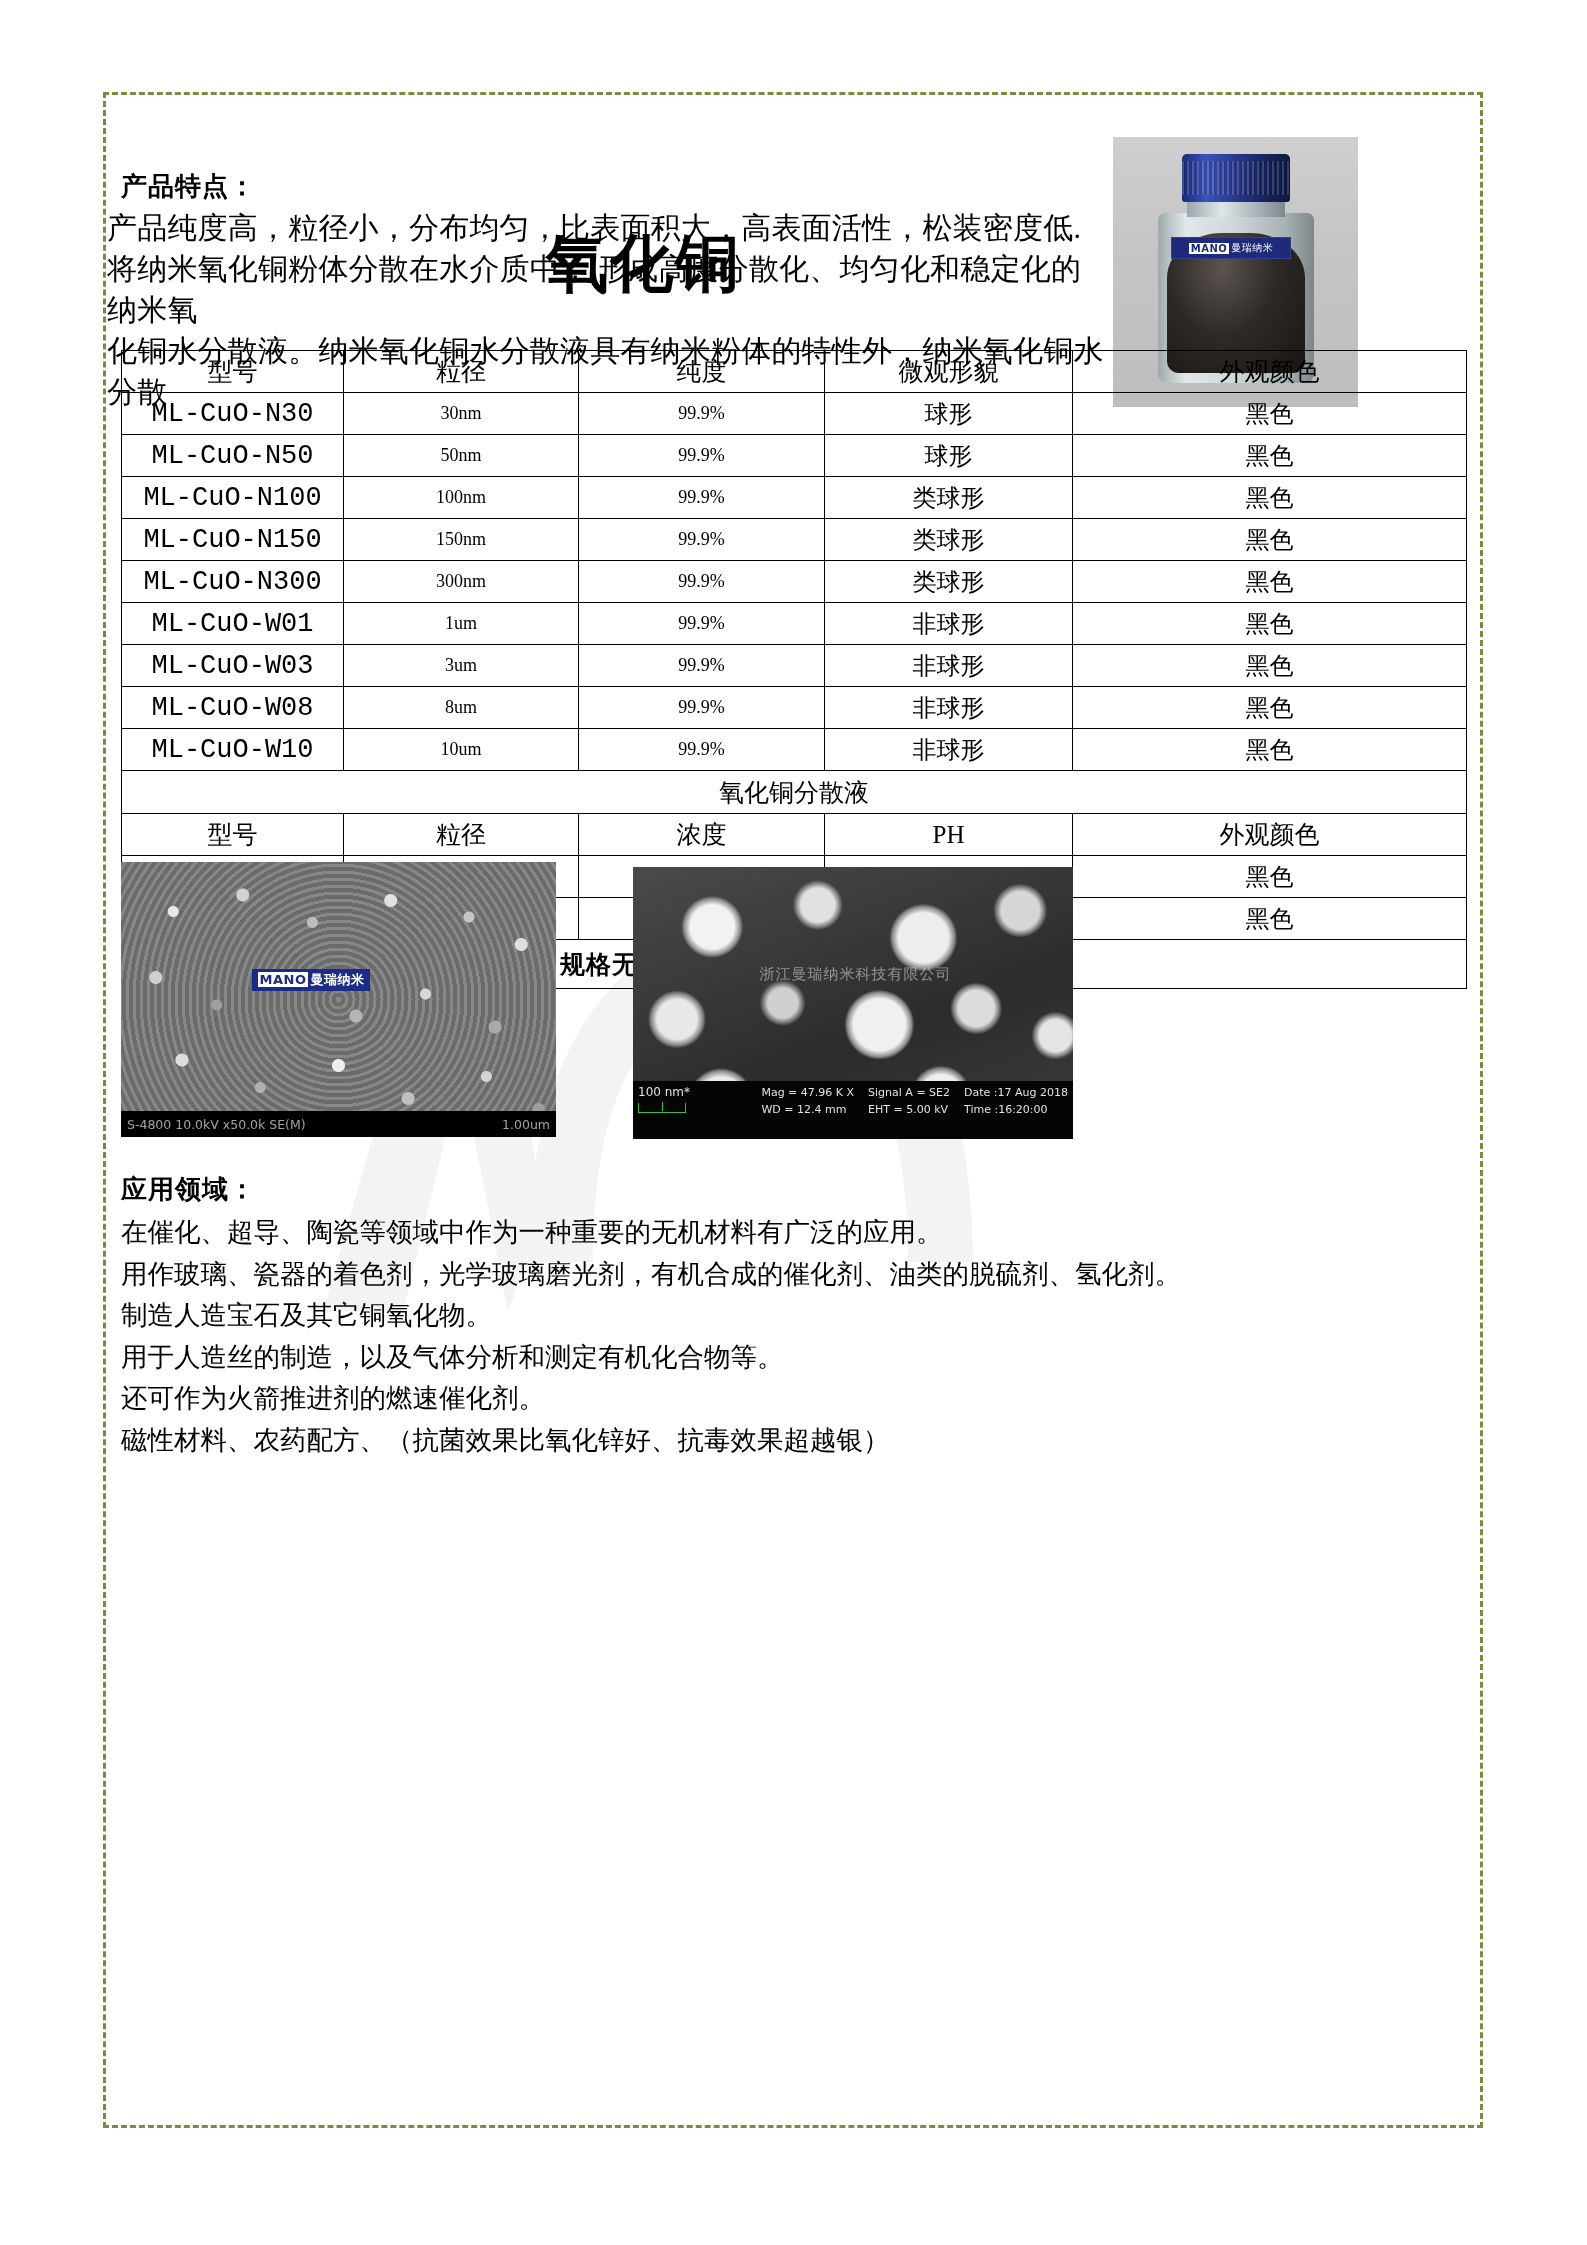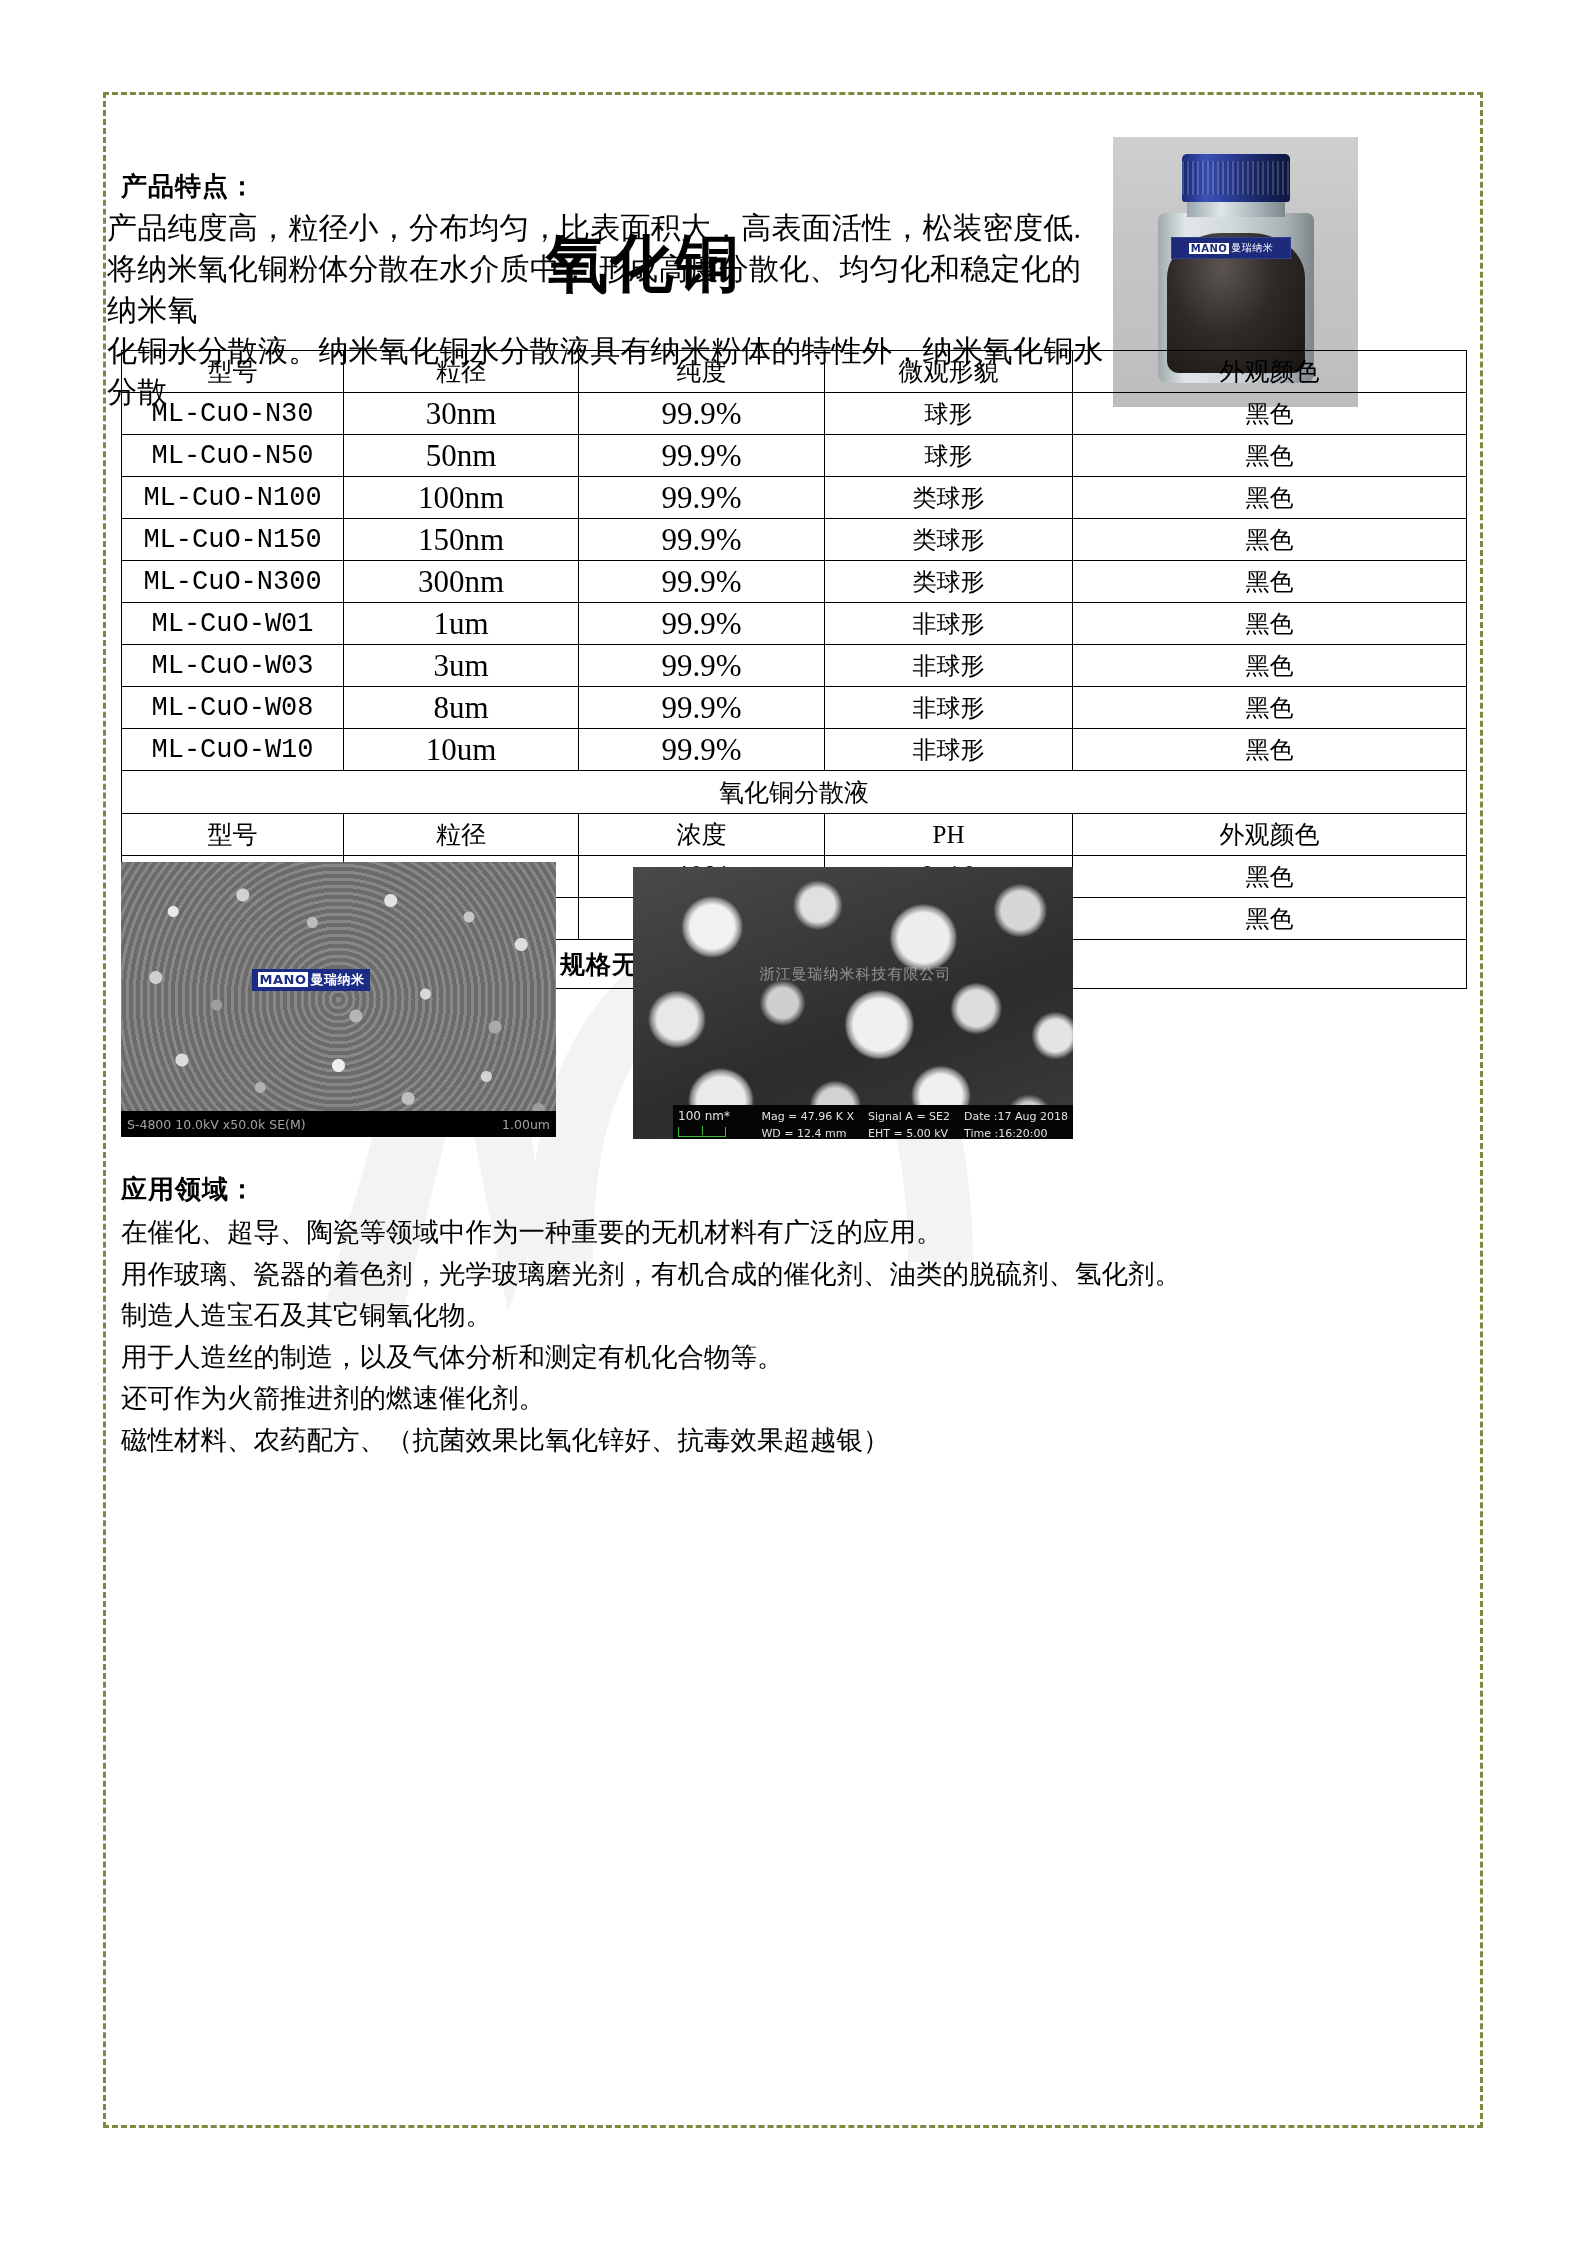--- a/index.html
+++ b/index.html
@@ -183,21 +183,21 @@
     background: transparent;
   }
   .spec-table .hdr { font-family: "Liberation Serif", serif; font-size: 25px; }
   .spec-table .mono {
     font-family: "Liberation Mono", "DejaVu Sans Mono", monospace;
     font-size: 27px;
     letter-spacing: 0px;
   }
   .spec-table .num {
     font-family: "Liberation Serif", serif;
-    font-size: 31px;
+    font-size: 18px;
   }
   .group-row td {
     font-size: 25px;
     height: 42px;
     border-left: 1px solid #000;
     border-right: 1px solid #000;
   }
   .notice-row td {
     font-family: "DejaVu Sans", sans-serif;
     font-weight: bold;
@@ -285,31 +285,30 @@
     right: 52px;
     bottom: 17px;
     width: 160px;
     height: 8px;
     background: repeating-linear-gradient(90deg, #fff 0 2px, transparent 2px 16px);
   }
 
   .sem-bar2 {
     position: absolute;
     left: 0; right: 0; bottom: 0;
-    height: 34px;
+    height: 58px;
     background: #050505;
     color: #e2e2e2;
     font-family: "DejaVu Sans", sans-serif;
     font-size: 11px;
     box-sizing: border-box;
     padding: 3px 5px;
     display: flex;
     align-items: flex-start;
     gap: 14px;
-    margin-left: 40px;
   }
   .sem-bar2 .col { display: flex; flex-direction: column; line-height: 17px; white-space: nowrap; }
   .sem-bar2 .scalebar-label { font-size: 12px; }
   .scalebar {
     width: 46px; height: 9px;
     border: 1px solid #3fbf3f;
     border-top: none;
     position: relative;
     margin-top: 2px;
   }

